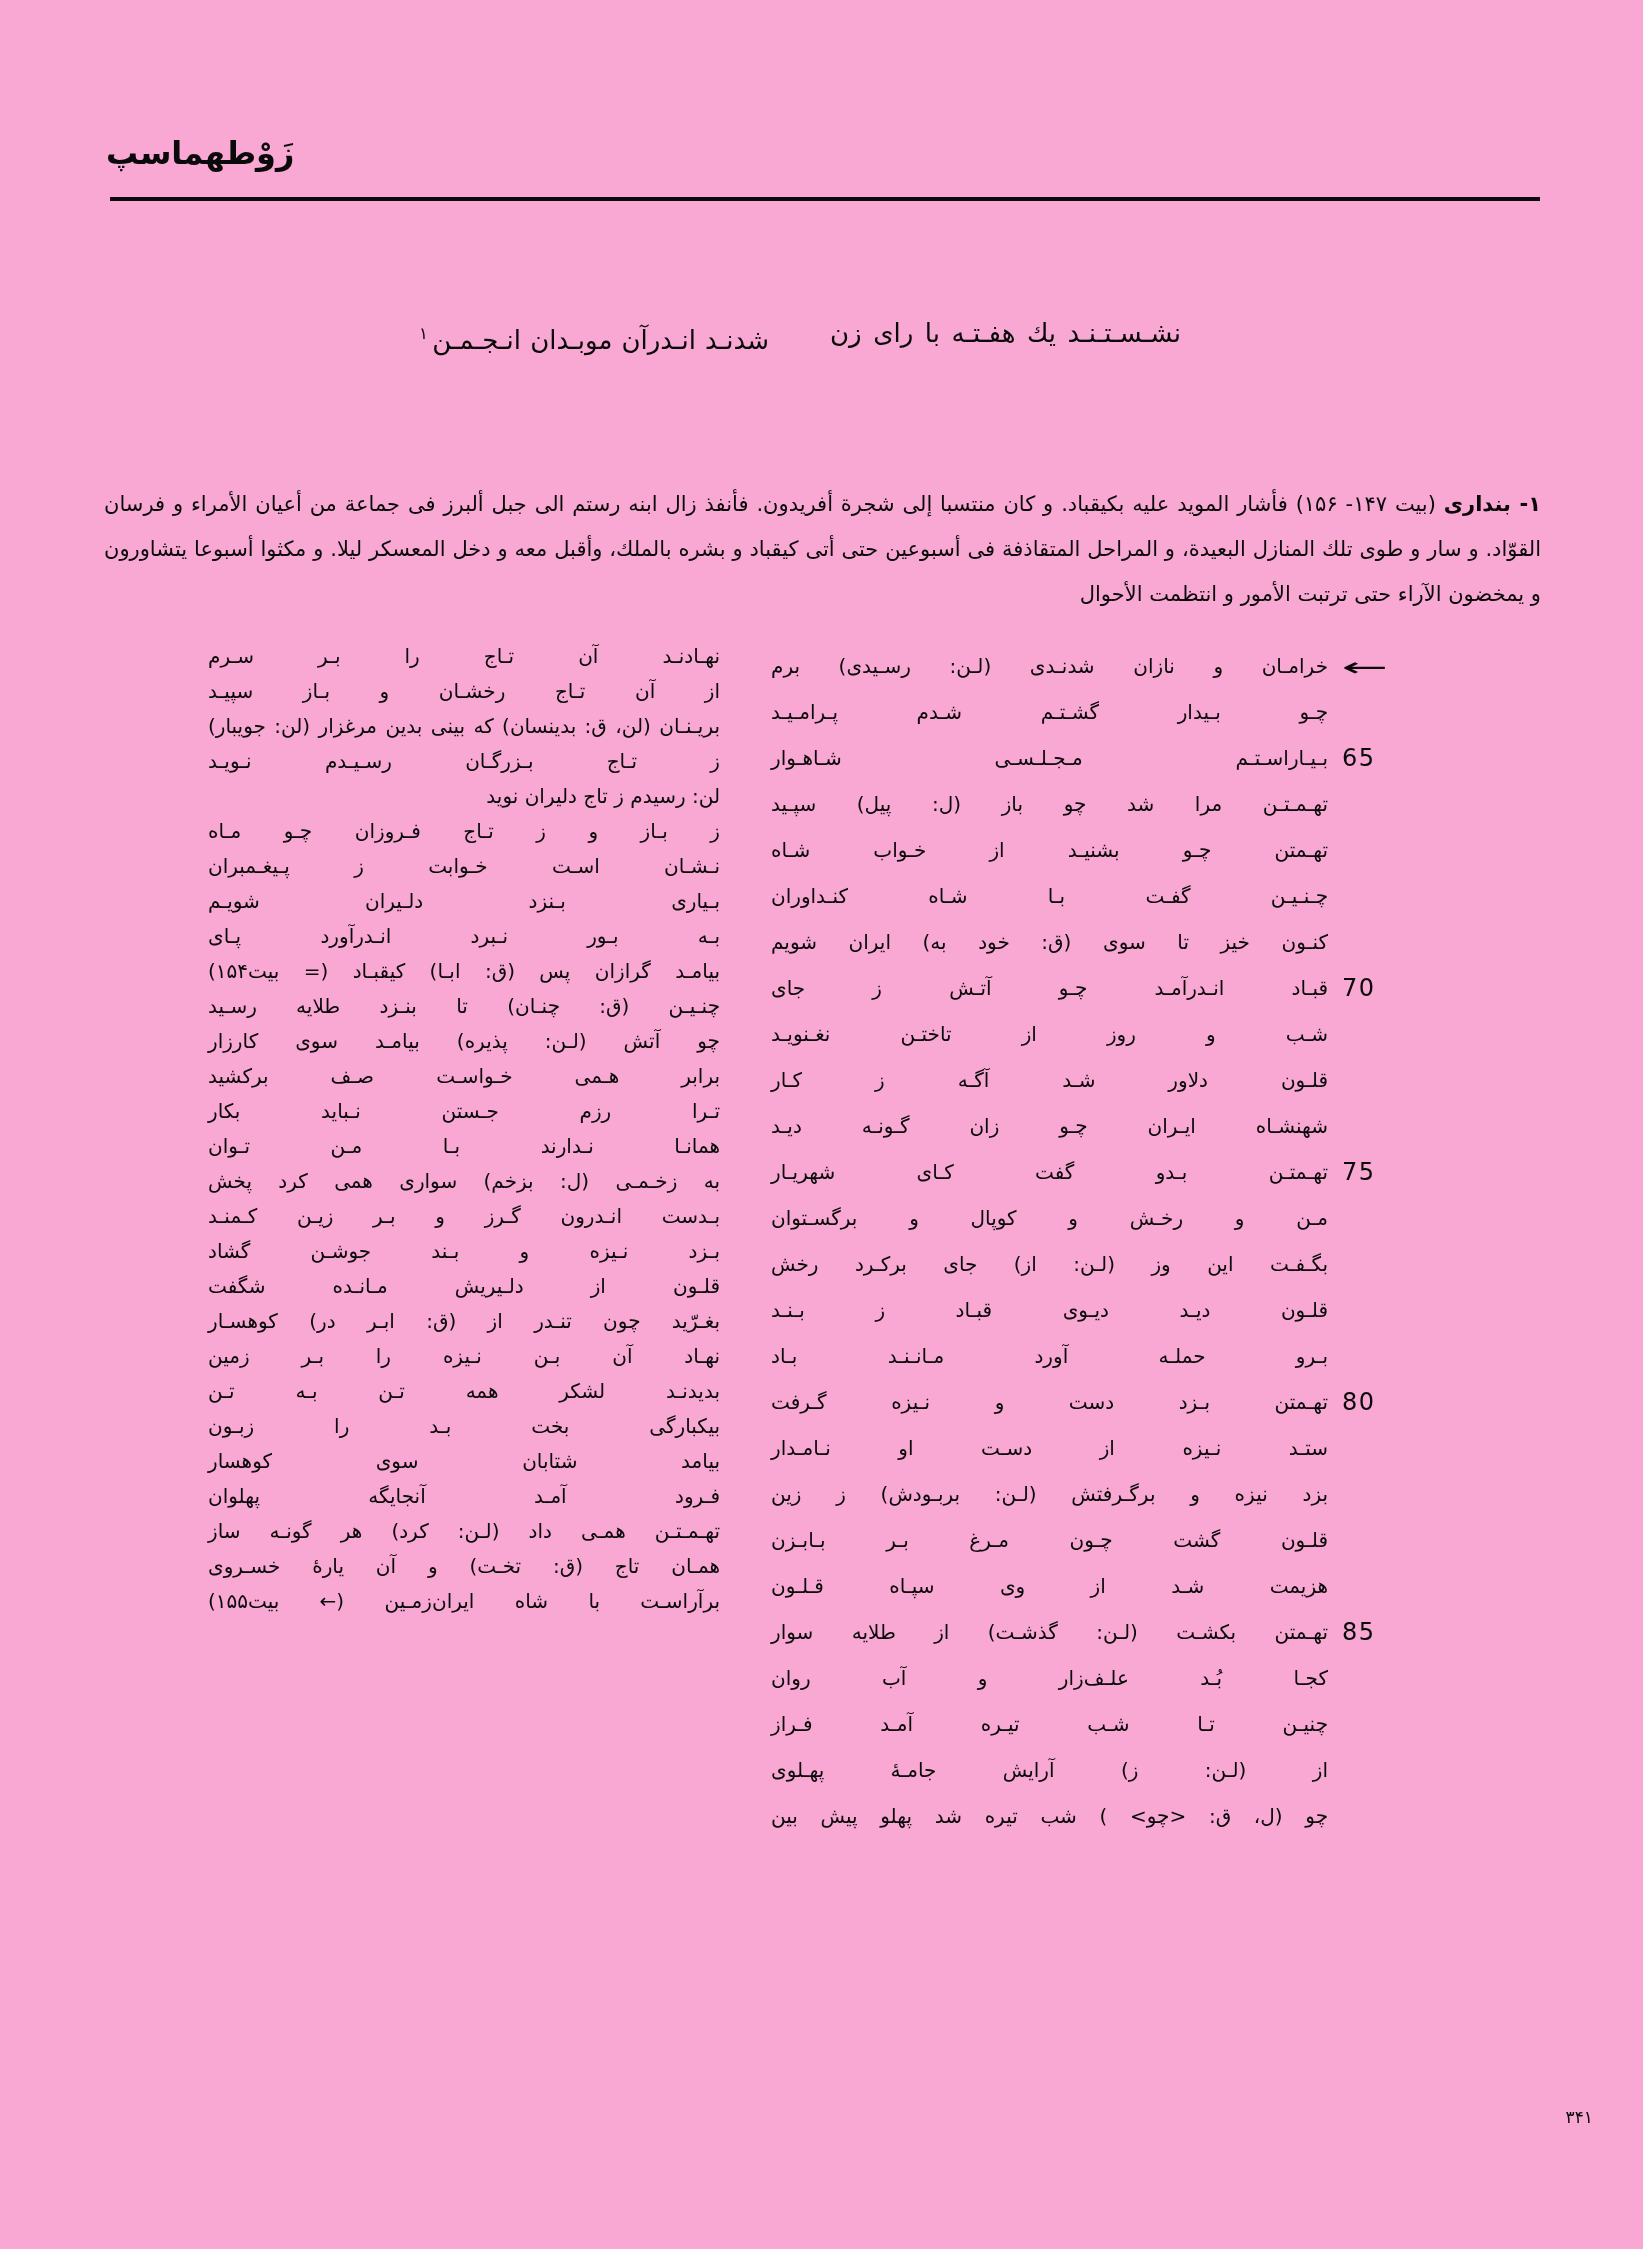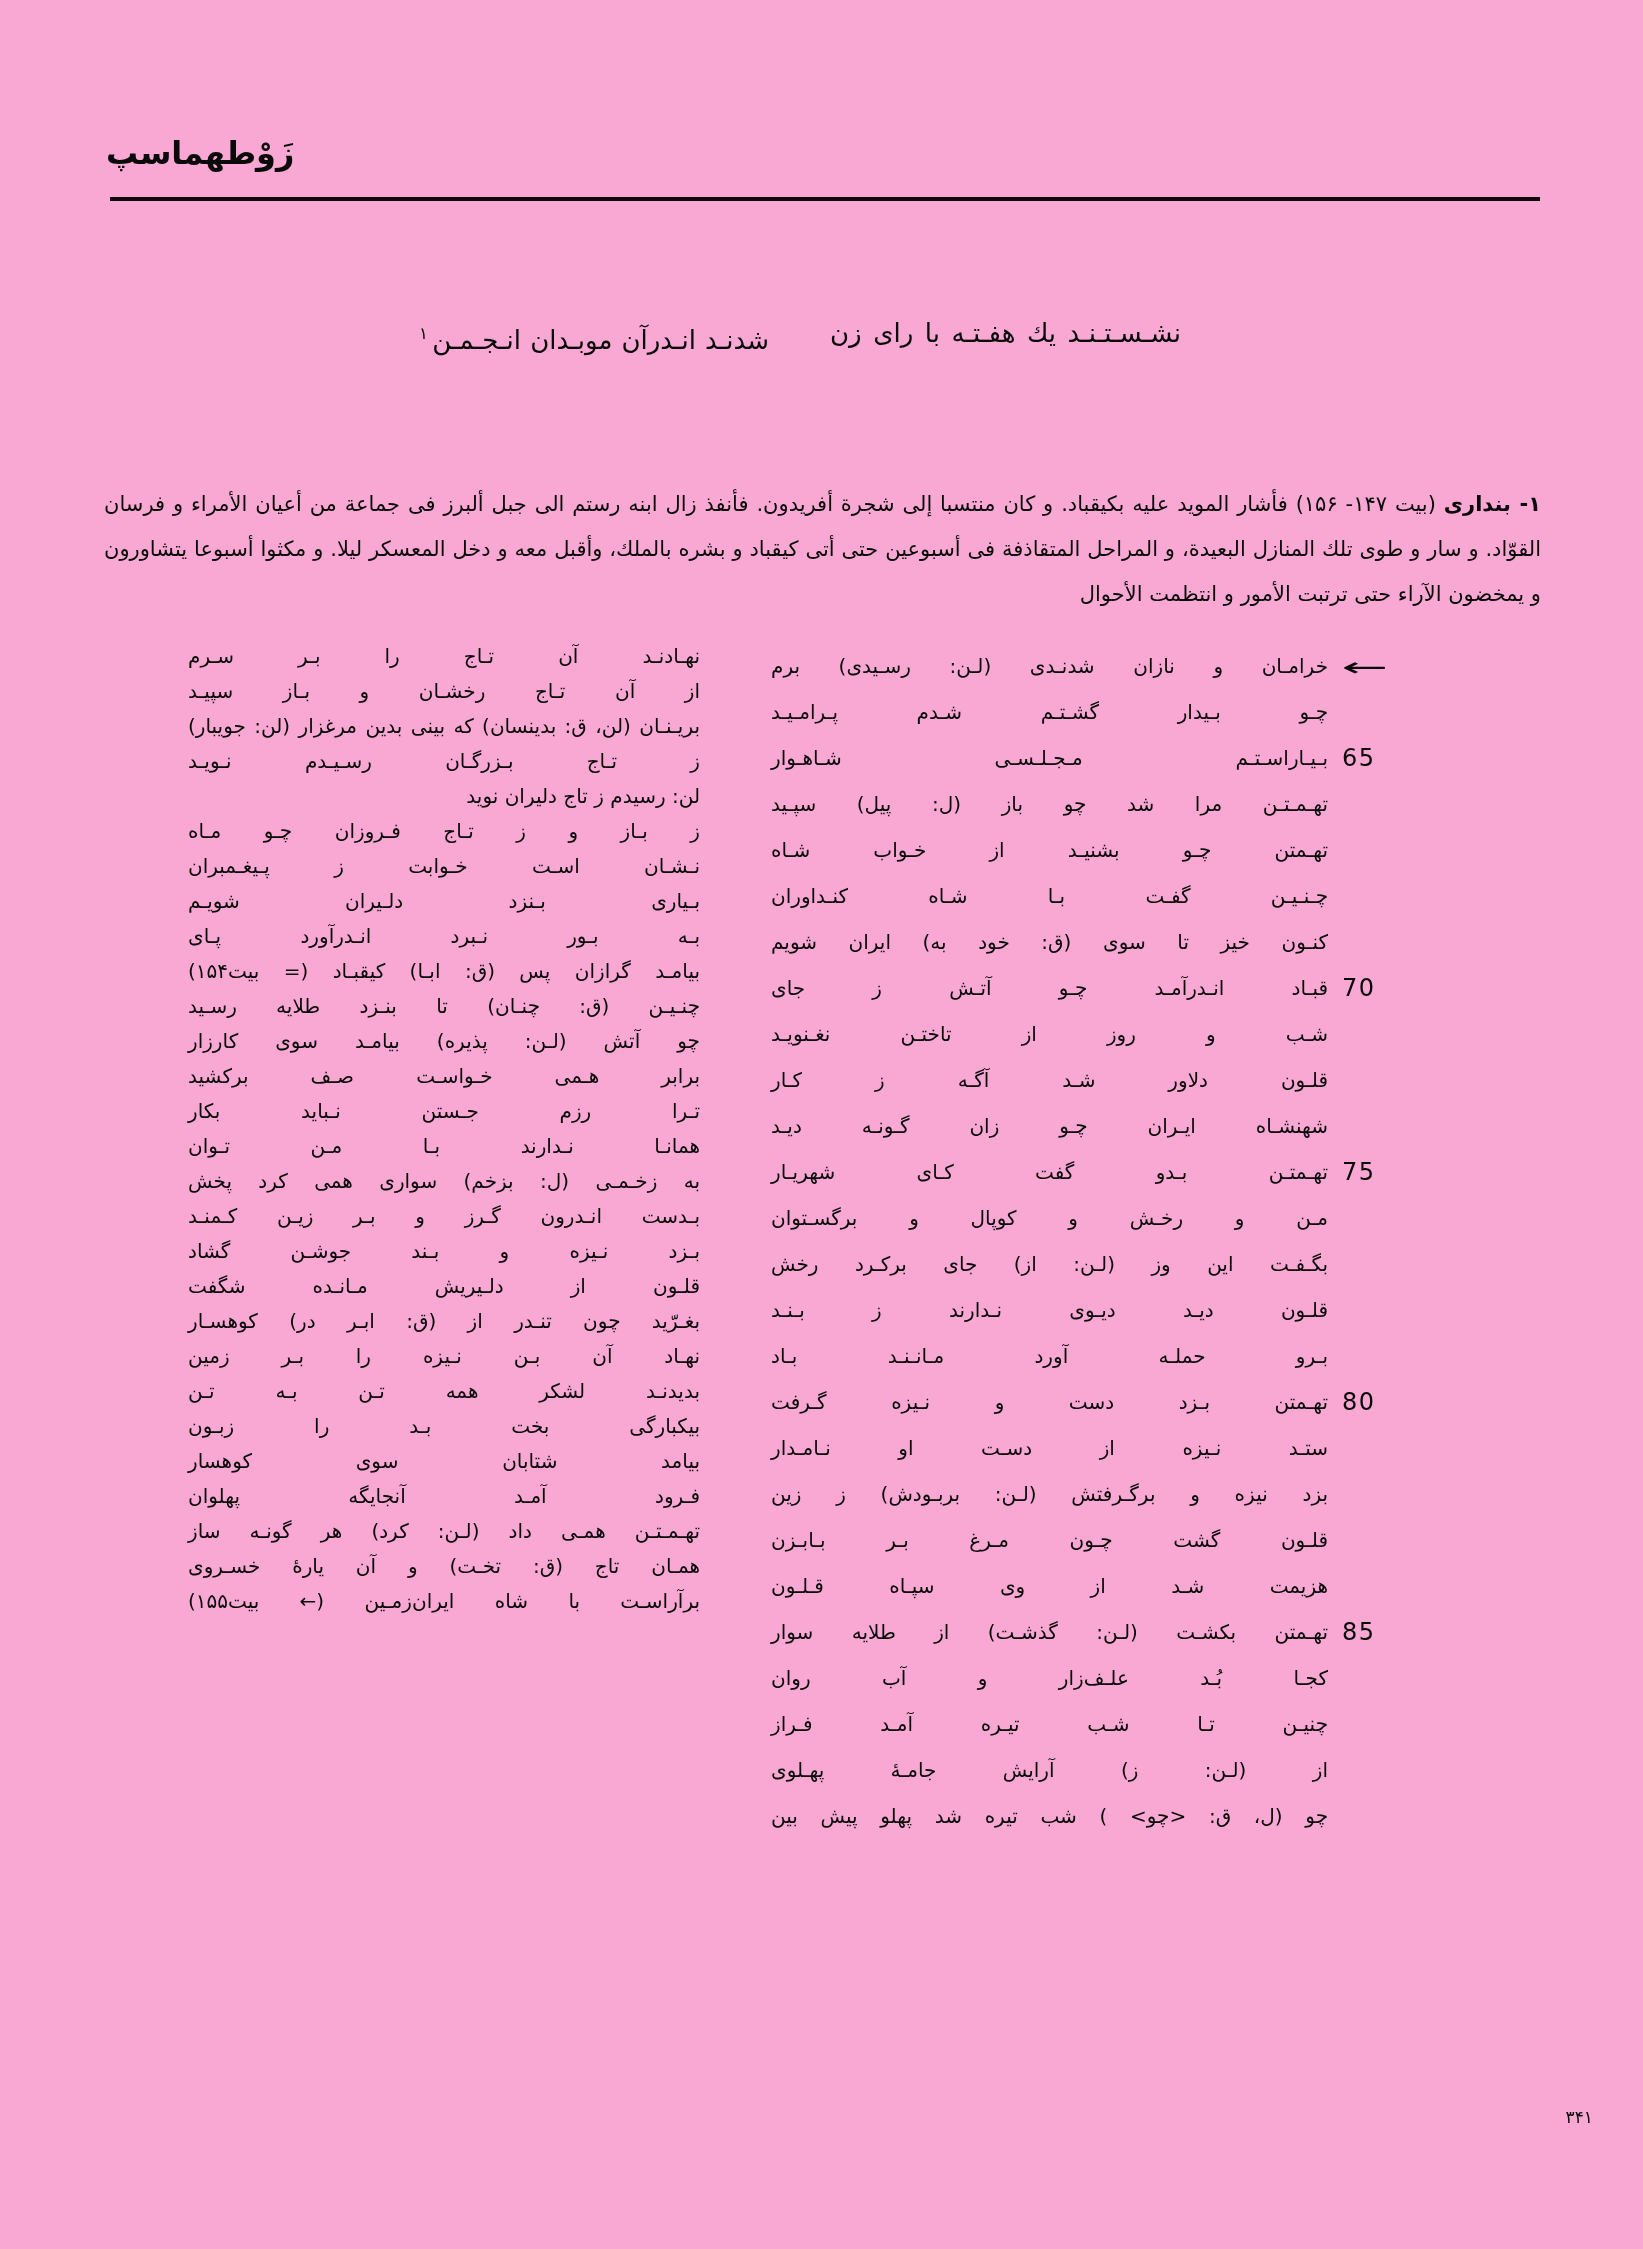--- a/index.html
+++ b/index.html
@@ -31,21 +31,21 @@
   .footnote {
     position:absolute; left:104px; top:482px; width:1437px;
     direction:rtl; font-size:21px; line-height:45px;
     text-align:justify; text-justify:inter-word;
   }
   .footnote .lead { font-weight:bold; }
   
   .verses { position:absolute; left:0; top:639px; width:1644px; height:1030px; }
   .vcol { position:absolute; top:0; direction:rtl; }
   .vcol-right { left:771px; width:557px; }
-  .vcol-left  { left:188px;  width:512px; }
+  .vcol-left  { left:208px;  width:512px; }
   .vline {
     position:relative; white-space:nowrap;
     font-size:20px; text-align:justify; text-align-last:justify;
   }
   .vcol-right .vline { height:37px; line-height:37px;margin-top:9px; }
   .vcol-left  .vline { height:35px;   line-height:35px; }
   .vline.note { text-align:left; text-align-last:right; }
   .vline.note .vtext::first-line { font-weight:normal; }
   .margin-num {
     position:absolute; left:auto; right:-97px; top:0;
@@ -141,21 +141,21 @@
           <span class="vtext">مـن و رخـش و كوپال و برگسـتوان</span>
           
         </div>
 
         <div class="vline">
           <span class="vtext">بگـفـت اين وز (لـن: از) جاى بركـرد رخش</span>
           
         </div>
 
         <div class="vline">
-          <span class="vtext">قلـون ديـد ديـوى نـدارند ز بـنـد</span>
+          <span class="vtext">قلـون ديـد ديـوى قبـاد ز بـنـد</span>
           
         </div>
 
         <div class="vline">
           <span class="vtext">بـرو حملـه آورد مـانـنـد بـاد</span>
           
         </div>
 
         <div class="vline">
           <span class="vtext">تهـمتن بـزد دست و نـيزه گـرفت</span>

